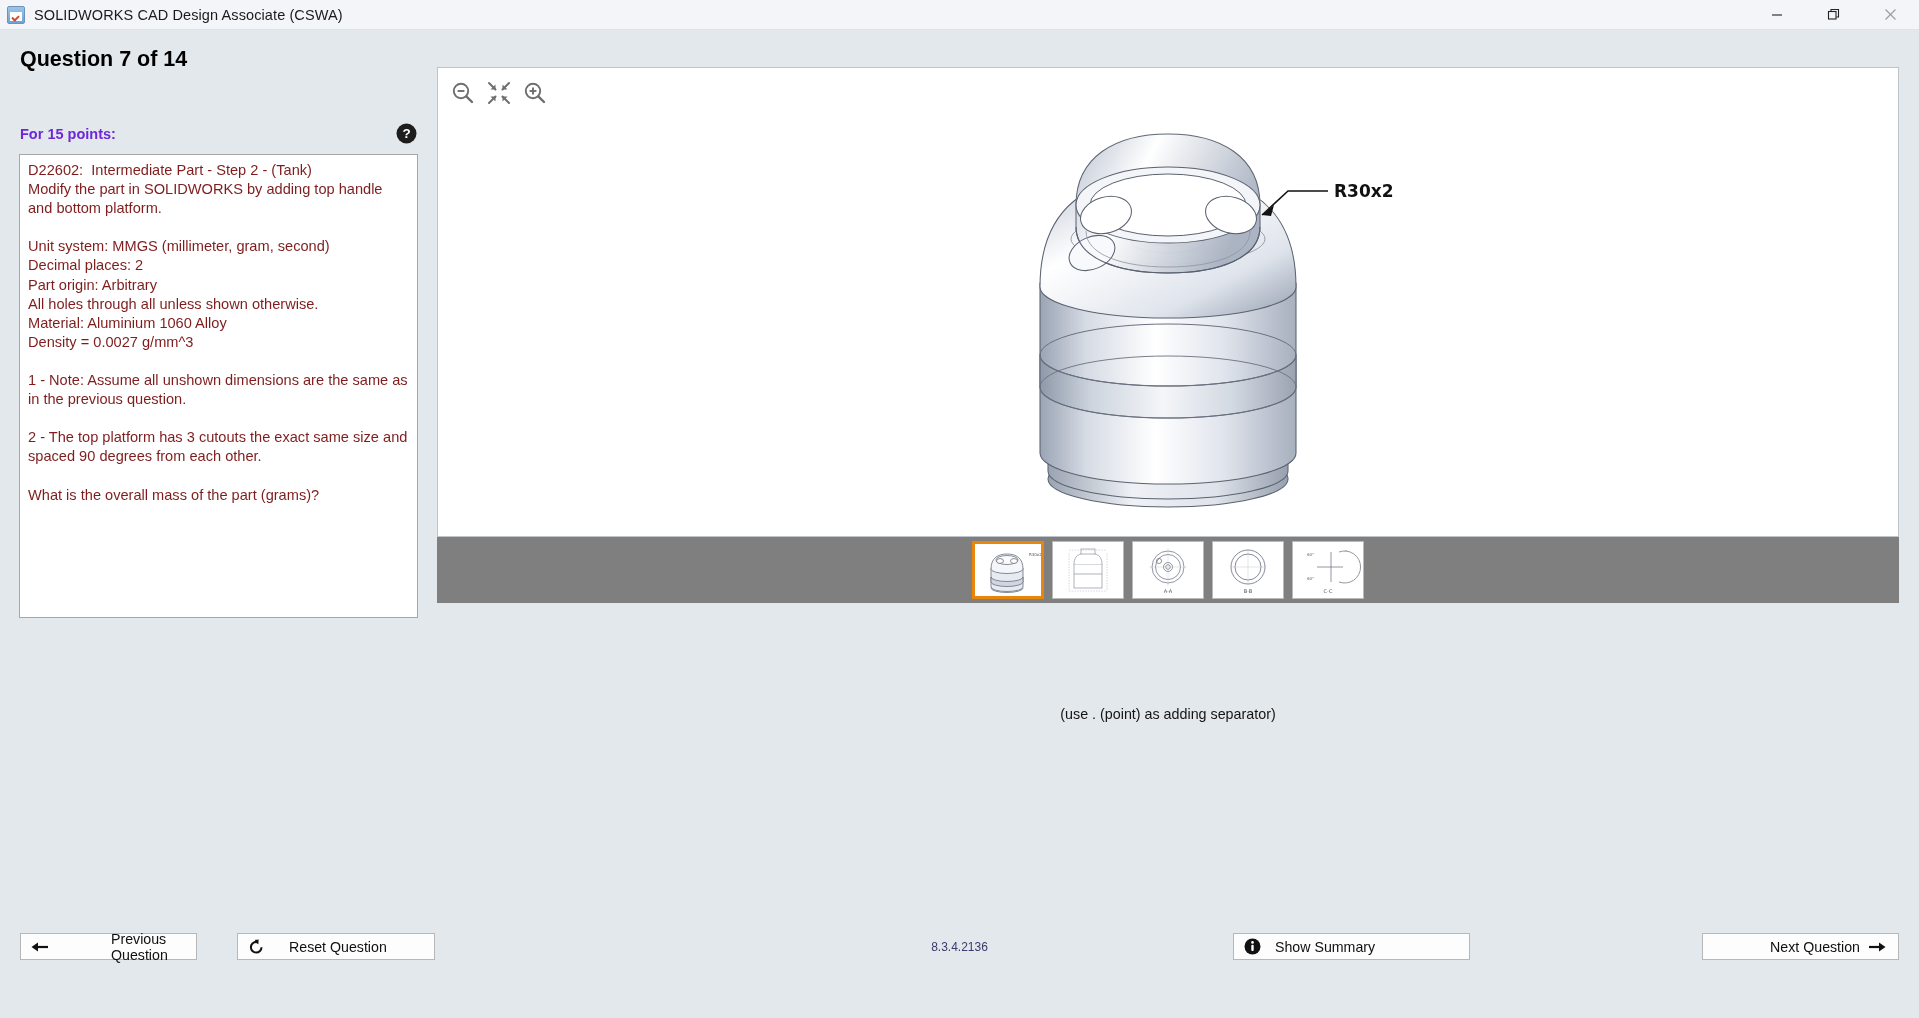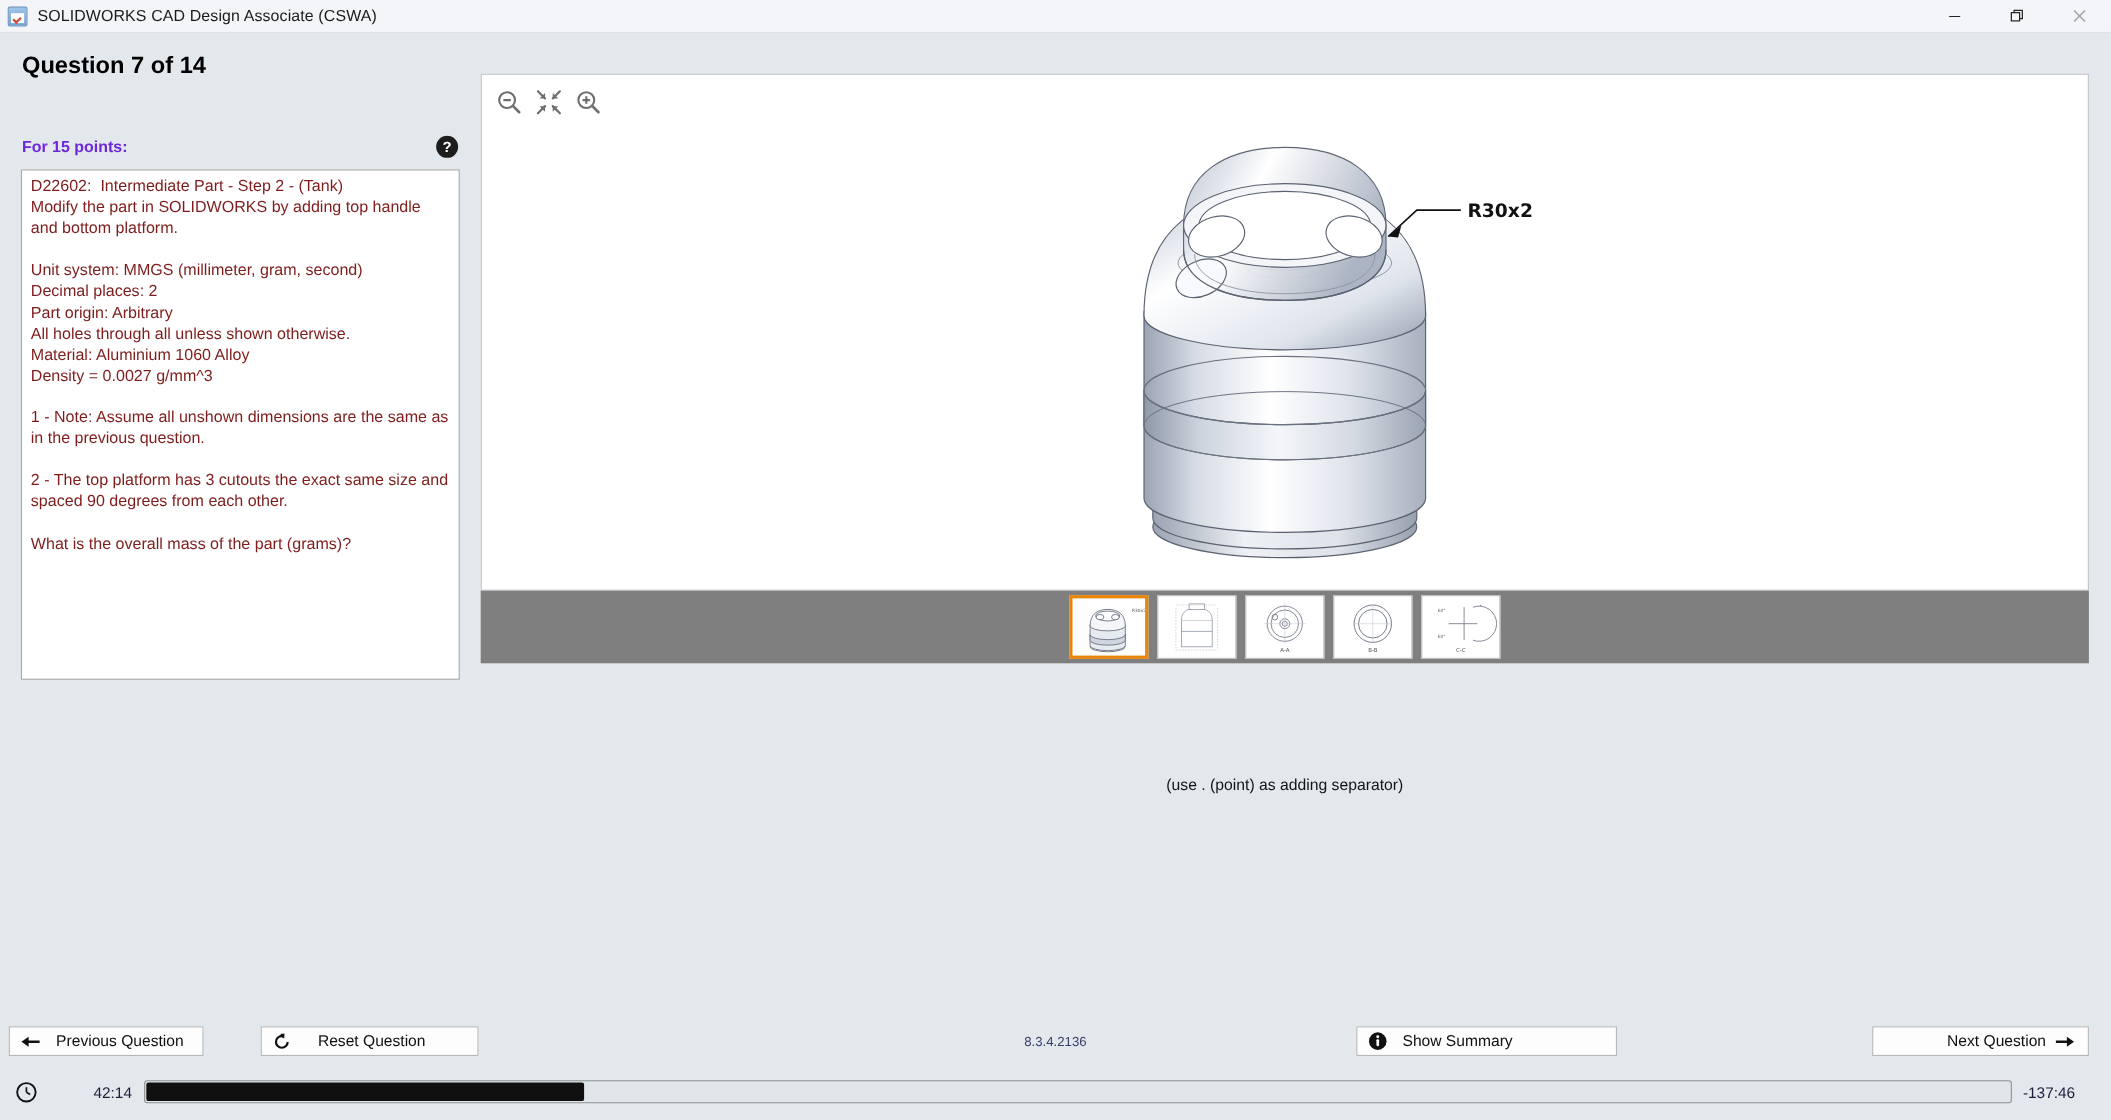--- a/index.html
+++ b/index.html
@@ -250,21 +250,21 @@
     border: 1px solid #b7b7b7;
     box-sizing: border-box;
     display: flex;
     align-items: center;
     font-size: 14.2px;
     color: #101010;
     font-family: "Liberation Sans", sans-serif;
     padding: 0 10px;
   }
   .btn .ico { display: flex; align-items: center; }
-  .btn-prev  { left: 8px;   top: 4px; width: 177px; }
+  .btn-prev  { left: 20px;   top: 4px; width: 177px; gap: 48px; }
   .btn-reset { left: 237px;  top: 4px; width: 198px; }
   .btn-sum   { right: 449px; top: 4px; width: 237px; }
   .btn-next  { right: 20px;  top: 4px; width: 197px; }
   .btn-prev .label  { margin-left: 14px; }
   .btn-reset .label { margin-left: 24px; }
   .btn-sum .label   { margin-left: 14px; }
   .btn-next .label  { margin-left: auto; margin-right: 8px; }
   .btn-next .ico    { margin-right: 2px; }
   .version {
     position: absolute;
@@ -616,29 +616,15 @@
         <span class="label">Next Question</span>
         <span class="ico">
           <svg width="18" height="14" viewBox="0 0 18 14">
             <line x1="1" y1="7" x2="14" y2="7" stroke="#111" stroke-width="2.2"></line>
             <polygon points="17.5,7 11,2.5 11,11.5" fill="#111"></polygon>
           </svg>
         </span>
       </div>
     </div>
 
-    <div class="timer-bar">
-      <span class="clock-icon">
-        <svg width="20" height="20" viewBox="0 0 20 20">
-          <circle cx="10" cy="10" r="8.4" fill="none" stroke="#111" stroke-width="1.7"></circle>
-          <line x1="10" y1="10" x2="10" y2="5.3" stroke="#111" stroke-width="1.5"></line>
-          <line x1="10" y1="10" x2="13.4" y2="12" stroke="#111" stroke-width="1.5"></line>
-        </svg>
-      </span>
-      <span class="time-elapsed">42:14</span>
-      <div class="progress-outer">
-        <div class="progress-fill" style="width: 23.5%;"></div>
-      </div>
-      <span class="time-remaining">-137:46</span>
-    </div>
 
   </div>
 </div>
 
 </body></html>

